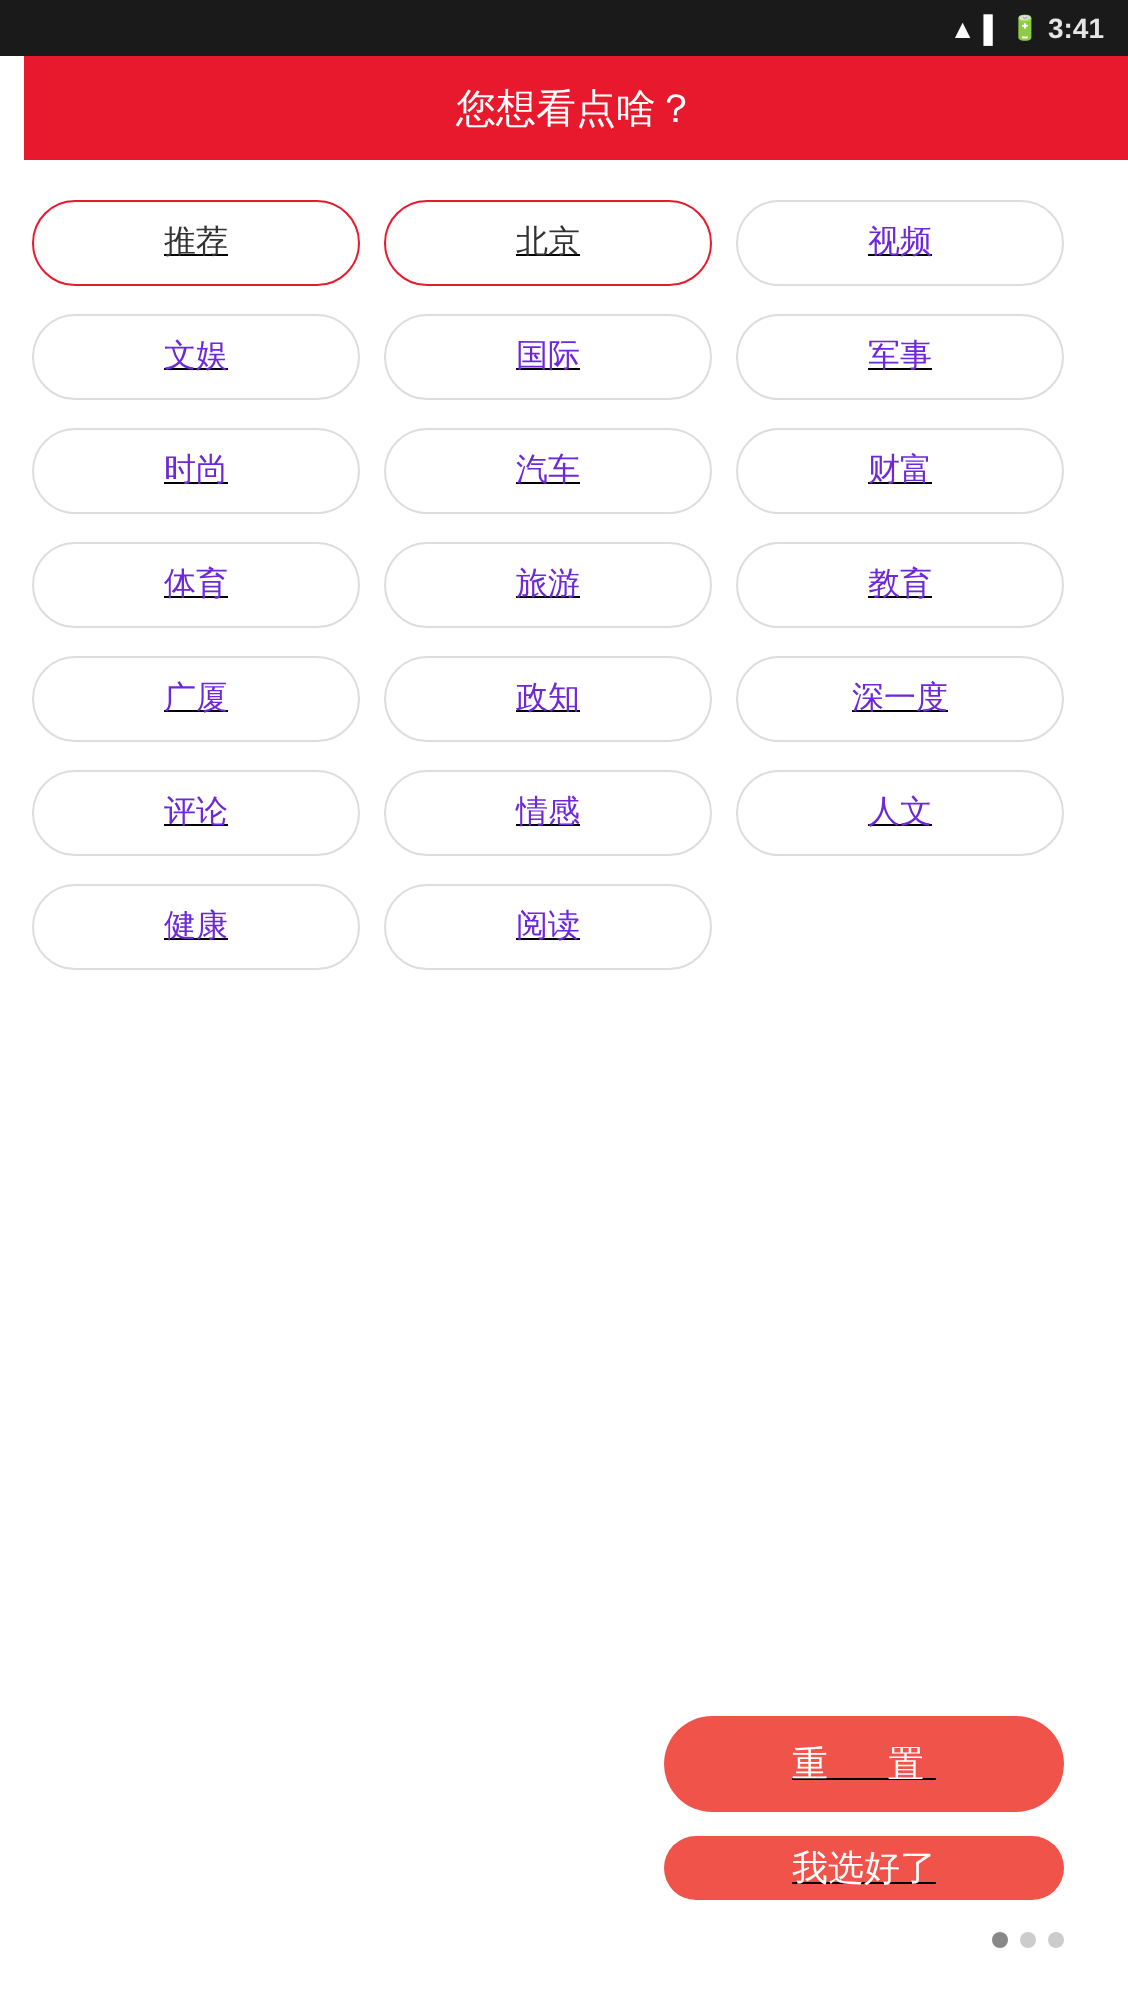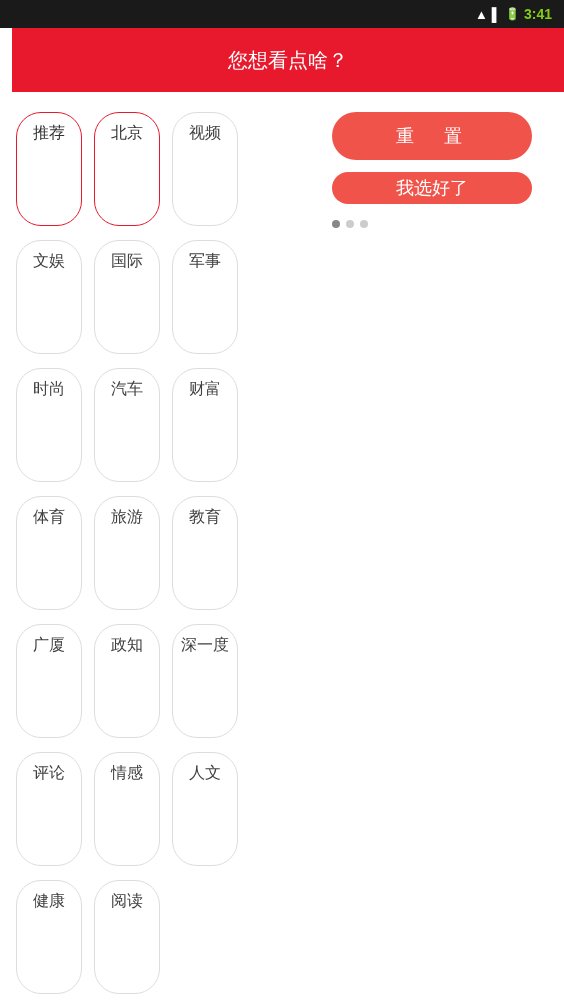--- a/index.html
+++ b/index.html
@@ -22,79 +22,80 @@
       background: #1a1a1a;
       height: 28px;
       display: flex;
       align-items: center;
       justify-content: flex-end;
       padding: 0 12px;
       gap: 6px;
     }
 
     .status-bar-time {
-      color: #84cc16;
+      color: #e5e5e5;
       font-size: 14px;
       font-weight: bold;
     }
 
     .status-icons {
       display: flex;
       align-items: center;
       gap: 4px;
     }
 
     .header {
       background: #e8192c;
-      height: 64px;
+      height: 52px;
       display: flex;
       align-items: center;
       justify-content: center;
       margin-left: 12px;
     }
 
     .header-title {
       color: white;
       font-size: 20px;
       font-weight: 500;
     }
 
     .content {
       flex: 1;
       padding: 20px 32px 10px 16px;
       display: flex;
-      flex-direction: row;
+      flex-direction: column;
+      text-decoration: underline;
     }
 
     .tags-grid {
       display: grid;
       grid-template-columns: repeat(3, 1fr);
       gap: 14px 12px;
     }
 
     .tag-item {
       border: 1.5px solid #ddd;
       border-radius: 25px;
       padding: 10px 8px;
       text-align: center;
       font-size: 16px;
-      color: #404040;
+      color: #6d28d9;
       background: white;
       cursor: pointer;
     }
 
     .tag-item.selected {
       border-color: #e8192c;
       color: #333;
     }
 
     .bottom-area {
       display: flex;
       flex-direction: column;
-      align-items: flex-start;
+      align-items: flex-end;
       padding-bottom: 20px;
       gap: 12px;
     }
 
     .btn-reset {
       background: #f0534a;
       color: white;
       border: none;
       border-radius: 30px;
       width: 200px;

